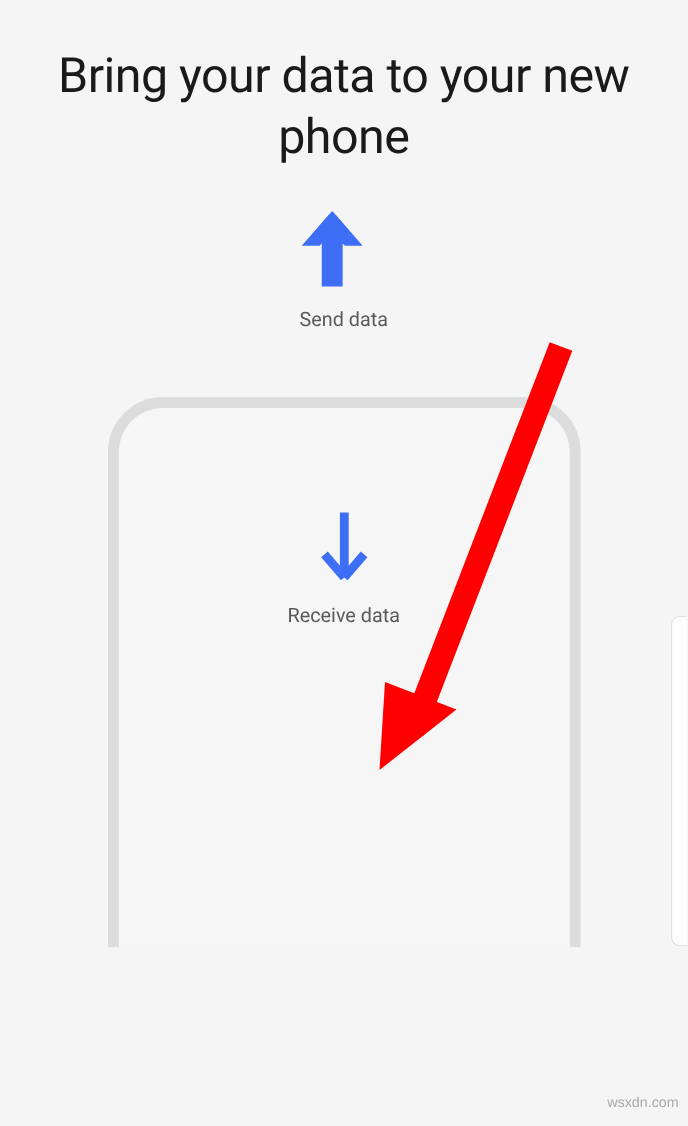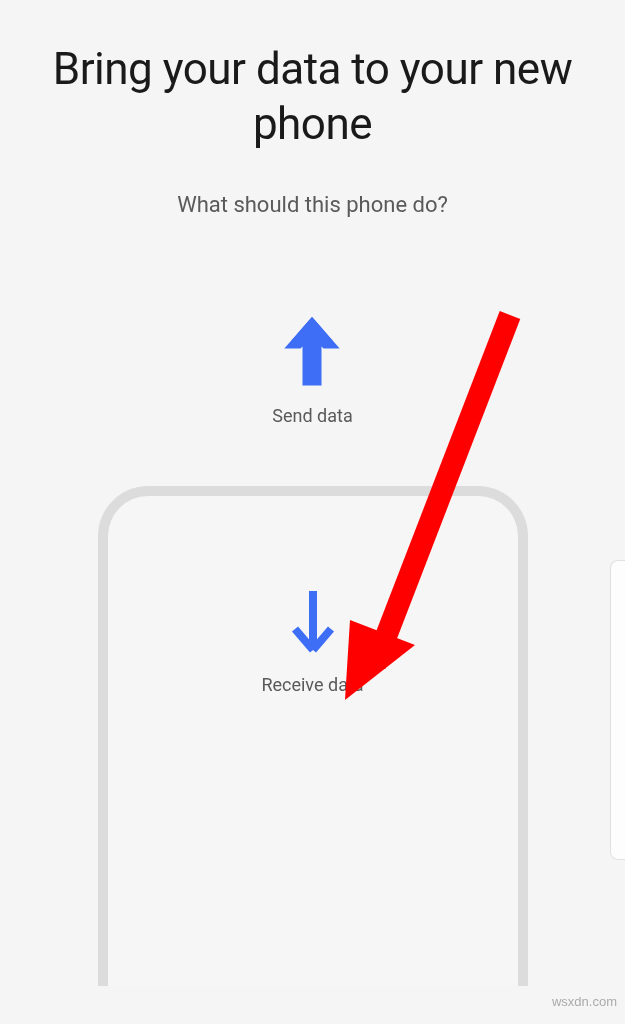--- a/index.html
+++ b/index.html
@@ -34,21 +34,21 @@
     }
     .subtitle {
       font-size: 22px;
       color: #5a5a5a;
       text-align: center;
       margin-bottom: 100px;
     }
     .send-option {
       display: flex;
       flex-direction: column;
-      align-items: center;
+      align-items: flex-start;
       cursor: pointer;
       margin-bottom: 60px;
     }
     .arrow-icon {
       width: 60px;
       height: 70px;
       margin-bottom: 18px;
     }
     .option-label {
       font-size: 18px;
@@ -98,21 +98,20 @@
       border: 1px solid #e0e0e0;
       border-right: none;
       border-radius: 8px 0 0 8px;
     }
   </style>
 </head>
 <body>
 
 <div class="container">
   <h1 class="title">Bring your data to your new phone</h1>
-  <p class="subtitle">What should this phone do?</p>
 
   <div class="send-option">
     <svg class="arrow-icon" viewBox="0 0 60 70">
       <path d="M30 5 L10 28 L17 28 L24 20 L24 65 L36 65 L36 20 L43 28 L50 28 Z" fill="none" stroke="#3d6ef5" stroke-width="7" stroke-linejoin="miter"></path>
       <path d="M30 6 L12 27 M30 6 L48 27 M30 8 L30 65" fill="none" stroke="#3d6ef5" stroke-width="8" stroke-linecap="butt"></path>
     </svg>
     <span class="option-label">Send data</span>
   </div>
 
   <div class="phone-outline">

